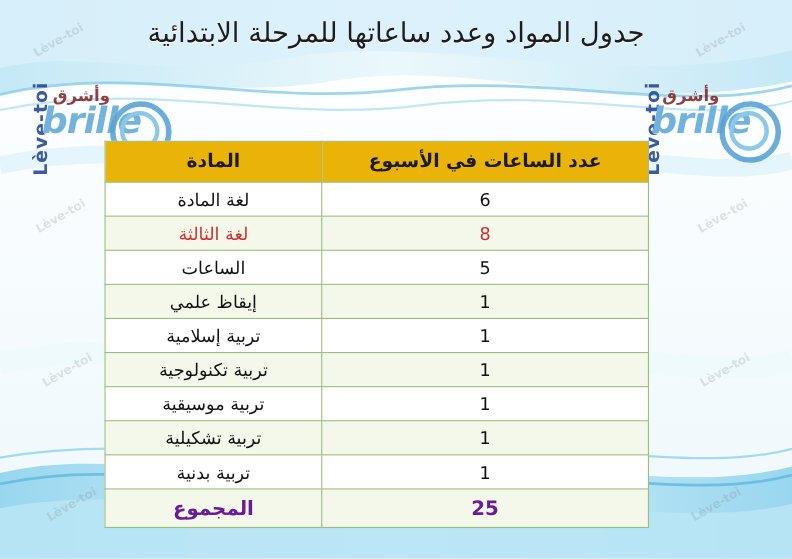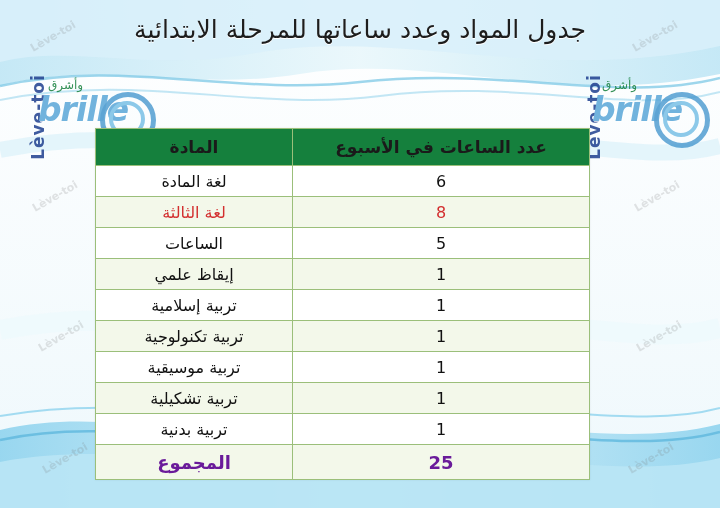--- a/index.html
+++ b/index.html
@@ -108,23 +108,23 @@
     font-weight: bold;
     font-style: italic;
     color: #5aa7d8;
     letter-spacing: -1px;
     text-shadow: 1px 1px 0 rgba(255,255,255,0.7);
   }
   .logo .brand-ar {
     position: absolute;
     left: 40px;
     top: 16px;
-    font-size: 12px;
-    font-weight: normal;
-    color: #15803d;
+    font-size: 15px;
+    font-weight: bold;
+    color: #7f1d1d;
   }
   .logo .ring {
     position: absolute;
     left: 92px;
     top: 30px;
     width: 46px;
     height: 46px;
     border: 5px solid #3f93cc;
     border-radius: 50%;
     opacity: 0.9;
@@ -179,21 +179,21 @@
   }
   table.grid th,
   table.grid td {
     border: 1px solid #9bbf7a;
     height: 28px;
     font-size: 16px;
     padding: 1px 8px;
     vertical-align: middle;
   }
   table.grid thead th {
-    background: #15803d;
+    background: #eab308;
     font-size: 17px;
     font-weight: bold;
     color: #1a1a1a;
     height: 34px;
   }
   .col-subject { width: 180px; text-align: center; }
   .col-hours { width: 280px; text-align: center; margin-left: 29px; }
 
   tbody tr:nth-child(odd) td { background: #ffffff; }
   tbody tr:nth-child(even) td { background: #f3f8ea; }

